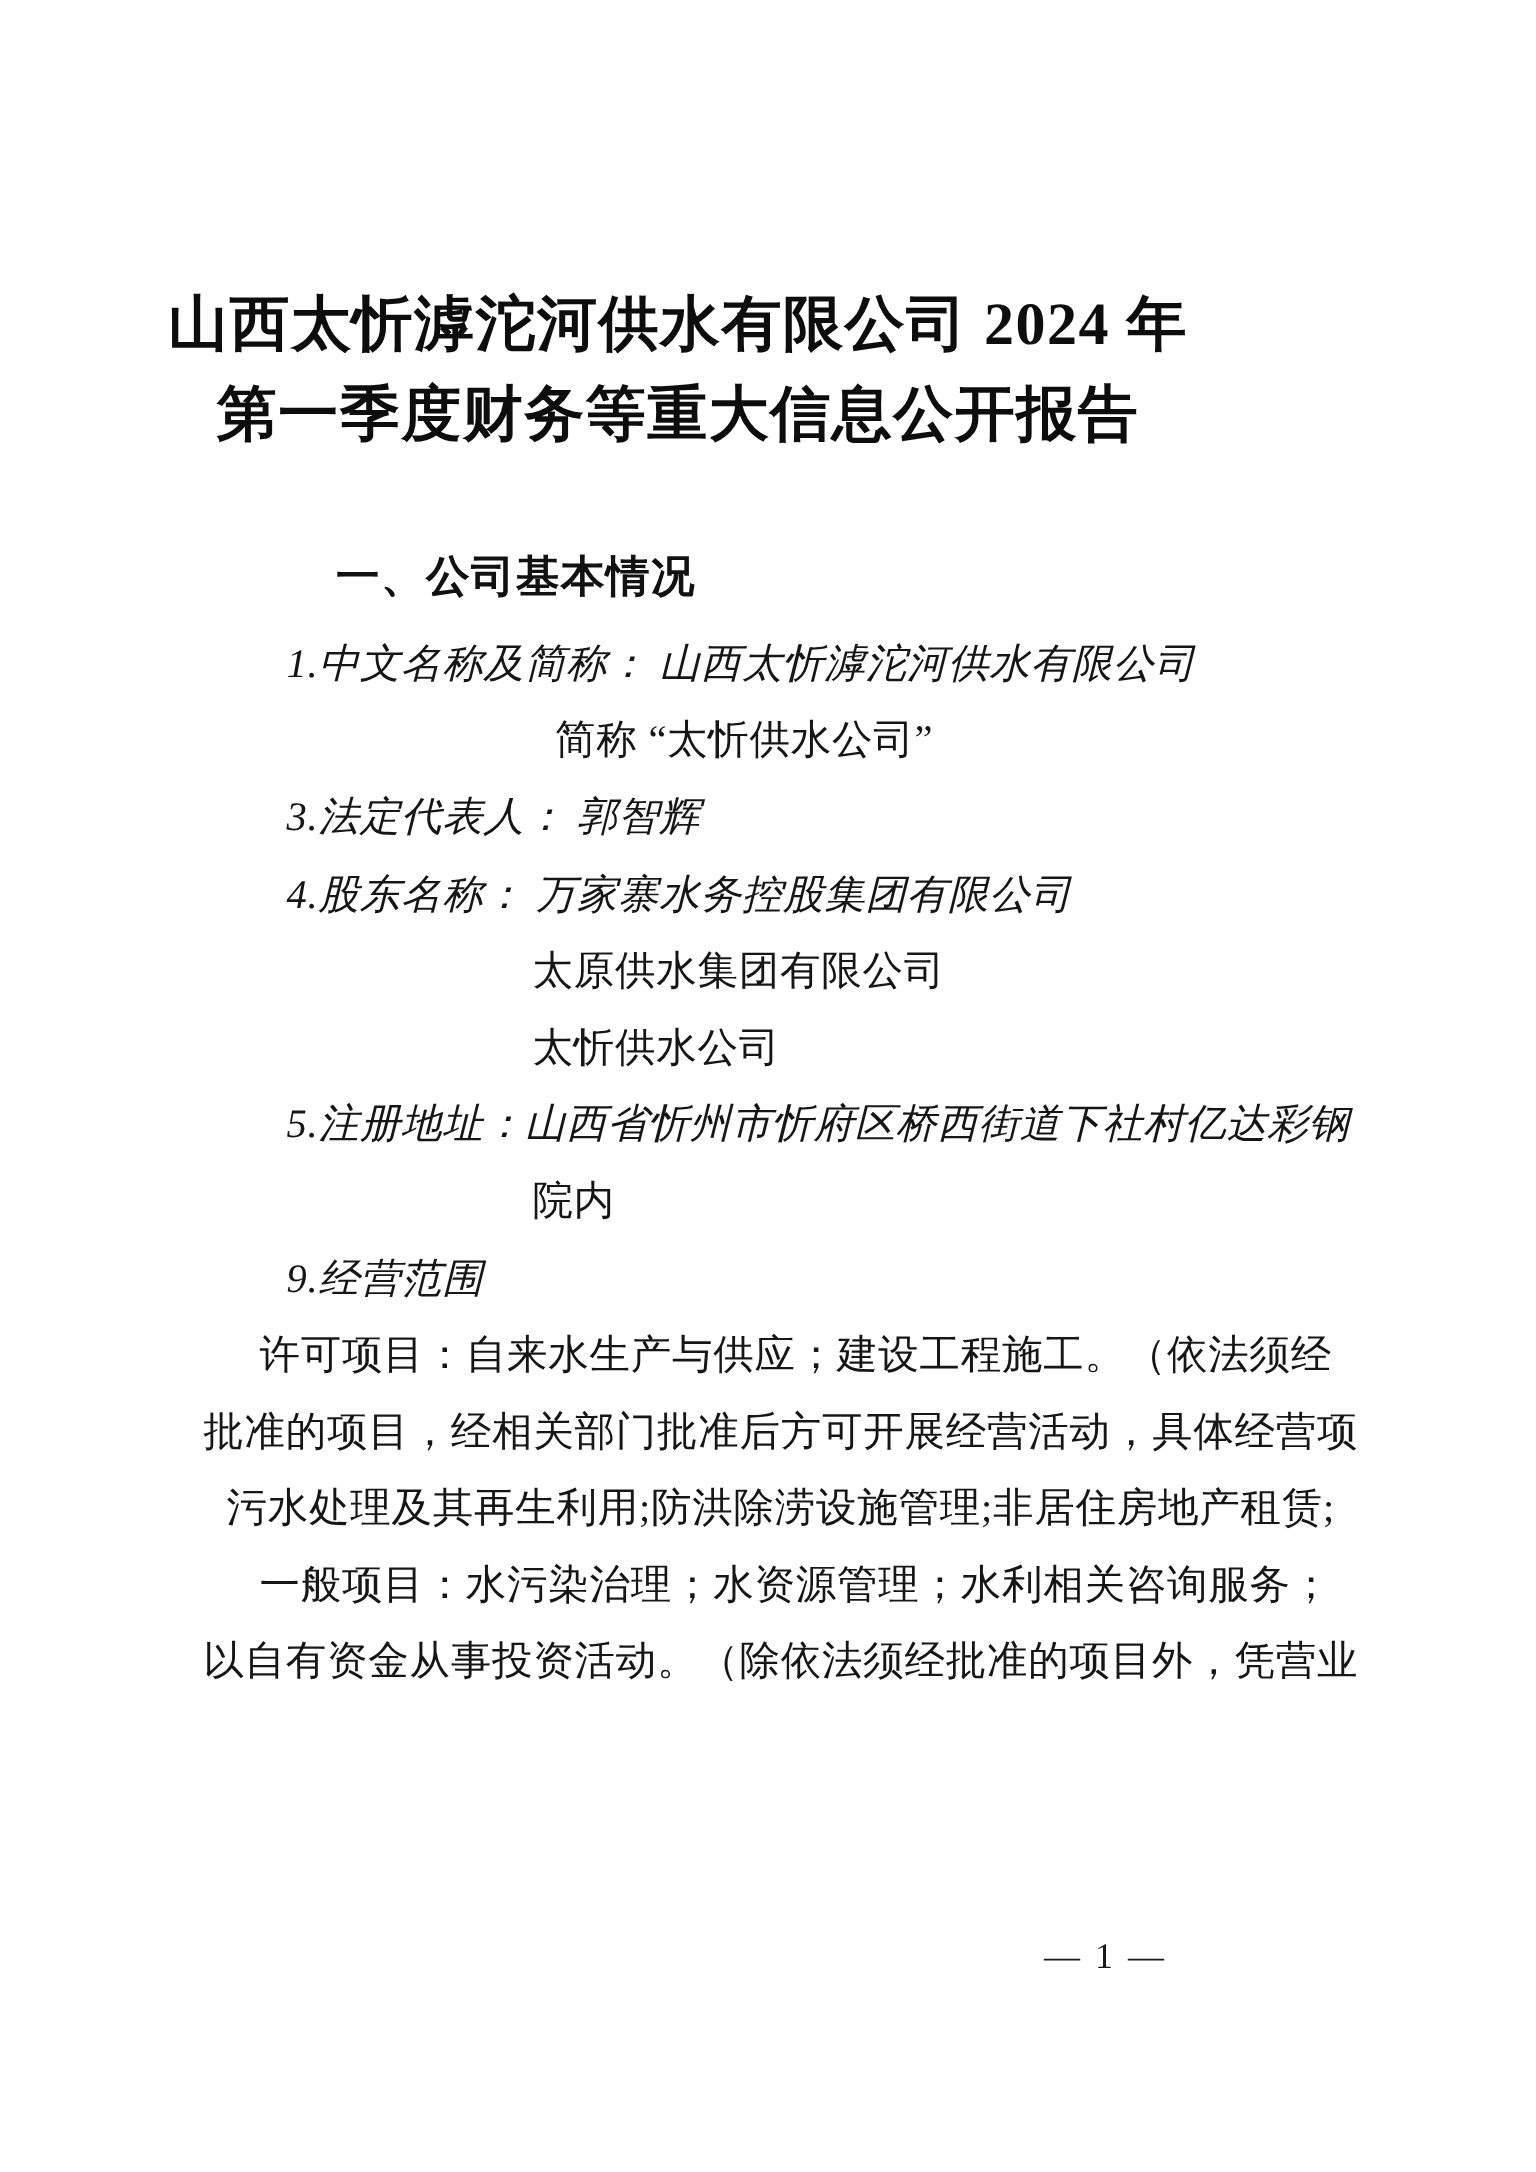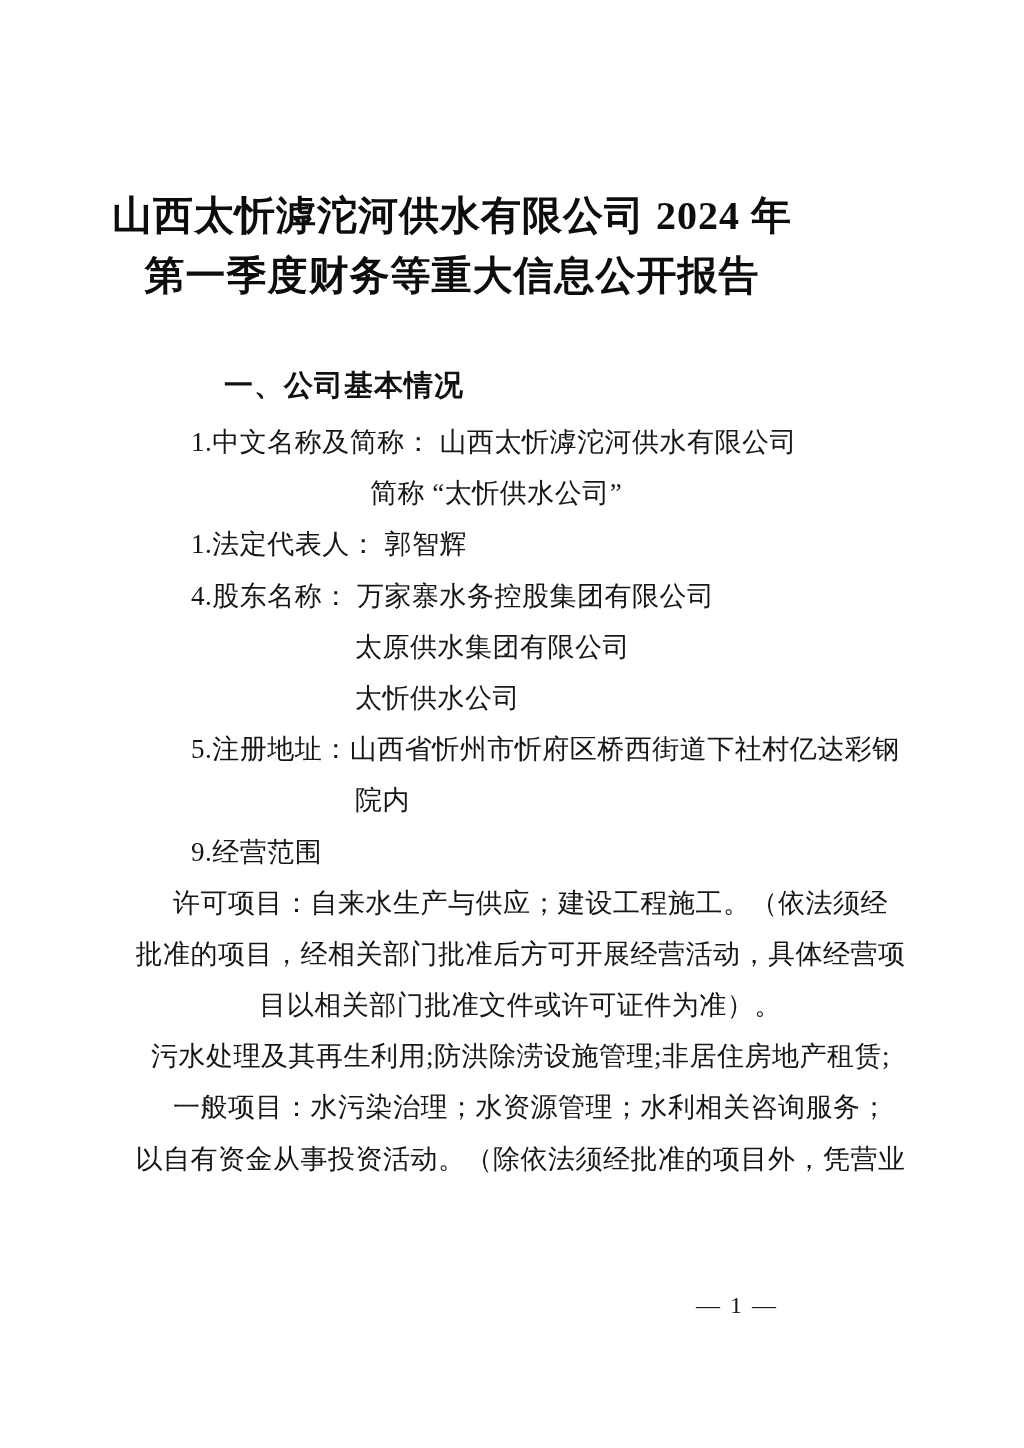--- a/index.html
+++ b/index.html
@@ -48,21 +48,21 @@
     width: 775px;
   }
   .body-line {
     height: 51.2px;
     line-height: 51.2px;
     font-size: 27px;
     letter-spacing: 0.5px;
     white-space: nowrap;
     color: #161616;
   }
-  .indent-item   { padding-left: 58px; }   
+  .indent-item   { padding-left: 58px; font-style: italic; }   
   .indent-para   { padding-left: 40px; }   
   .indent-cont   { padding-left: 222px; }  
   .indent-cont2  { padding-left: 237px; }  
   .indent-flush  { padding-left: 0; text-align: center; }      
   .page-number {
     position: absolute;
     top: 1290px;
     right: 126px;
     font-family: "Liberation Serif", serif;
     font-size: 24px;
@@ -79,30 +79,29 @@
   <div class="title-block">
     <div>山西太忻滹沱河供水有限公司 2024 年</div>
     <div>第一季度财务等重大信息公开报告</div>
   </div>
 
   <div class="section-heading">一、公司基本情况</div>
 
   <div class="body-block">
     <div class="body-line indent-item">1.中文名称及简称： 山西太忻滹沱河供水有限公司</div>
     <div class="body-line indent-cont2">简称 “太忻供水公司”</div>
-    <div class="body-line indent-item">1.法定代表人： 郭智辉</div>
+    <div class="body-line indent-item">3.法定代表人： 郭智辉</div>
     <div class="body-line indent-item">4.股东名称： 万家寨水务控股集团有限公司</div>
     <div class="body-line indent-cont">太原供水集团有限公司</div>
     <div class="body-line indent-cont">太忻供水公司</div>
     <div class="body-line indent-item">5.注册地址：山西省忻州市忻府区桥西街道下社村亿达彩钢</div>
     <div class="body-line indent-cont">院内</div>
     <div class="body-line indent-item">9.经营范围</div>
     <div class="body-line indent-para">许可项目：自来水生产与供应；建设工程施工。（依法须经</div>
     <div class="body-line indent-flush">批准的项目，经相关部门批准后方可开展经营活动，具体经营项</div>
-    <div class="body-line indent-flush">目以相关部门批准文件或许可证件为准）。</div>
     <div class="body-line indent-flush">污水处理及其再生利用;防洪除涝设施管理;非居住房地产租赁;</div>
     <div class="body-line indent-para">一般项目：水污染治理；水资源管理；水利相关咨询服务；</div>
     <div class="body-line indent-flush">以自有资金从事投资活动。（除依法须经批准的项目外，凭营业</div>
   </div>
 
   <div class="page-number">— 1 —</div>
 
 </div>
 
 </body></html>

